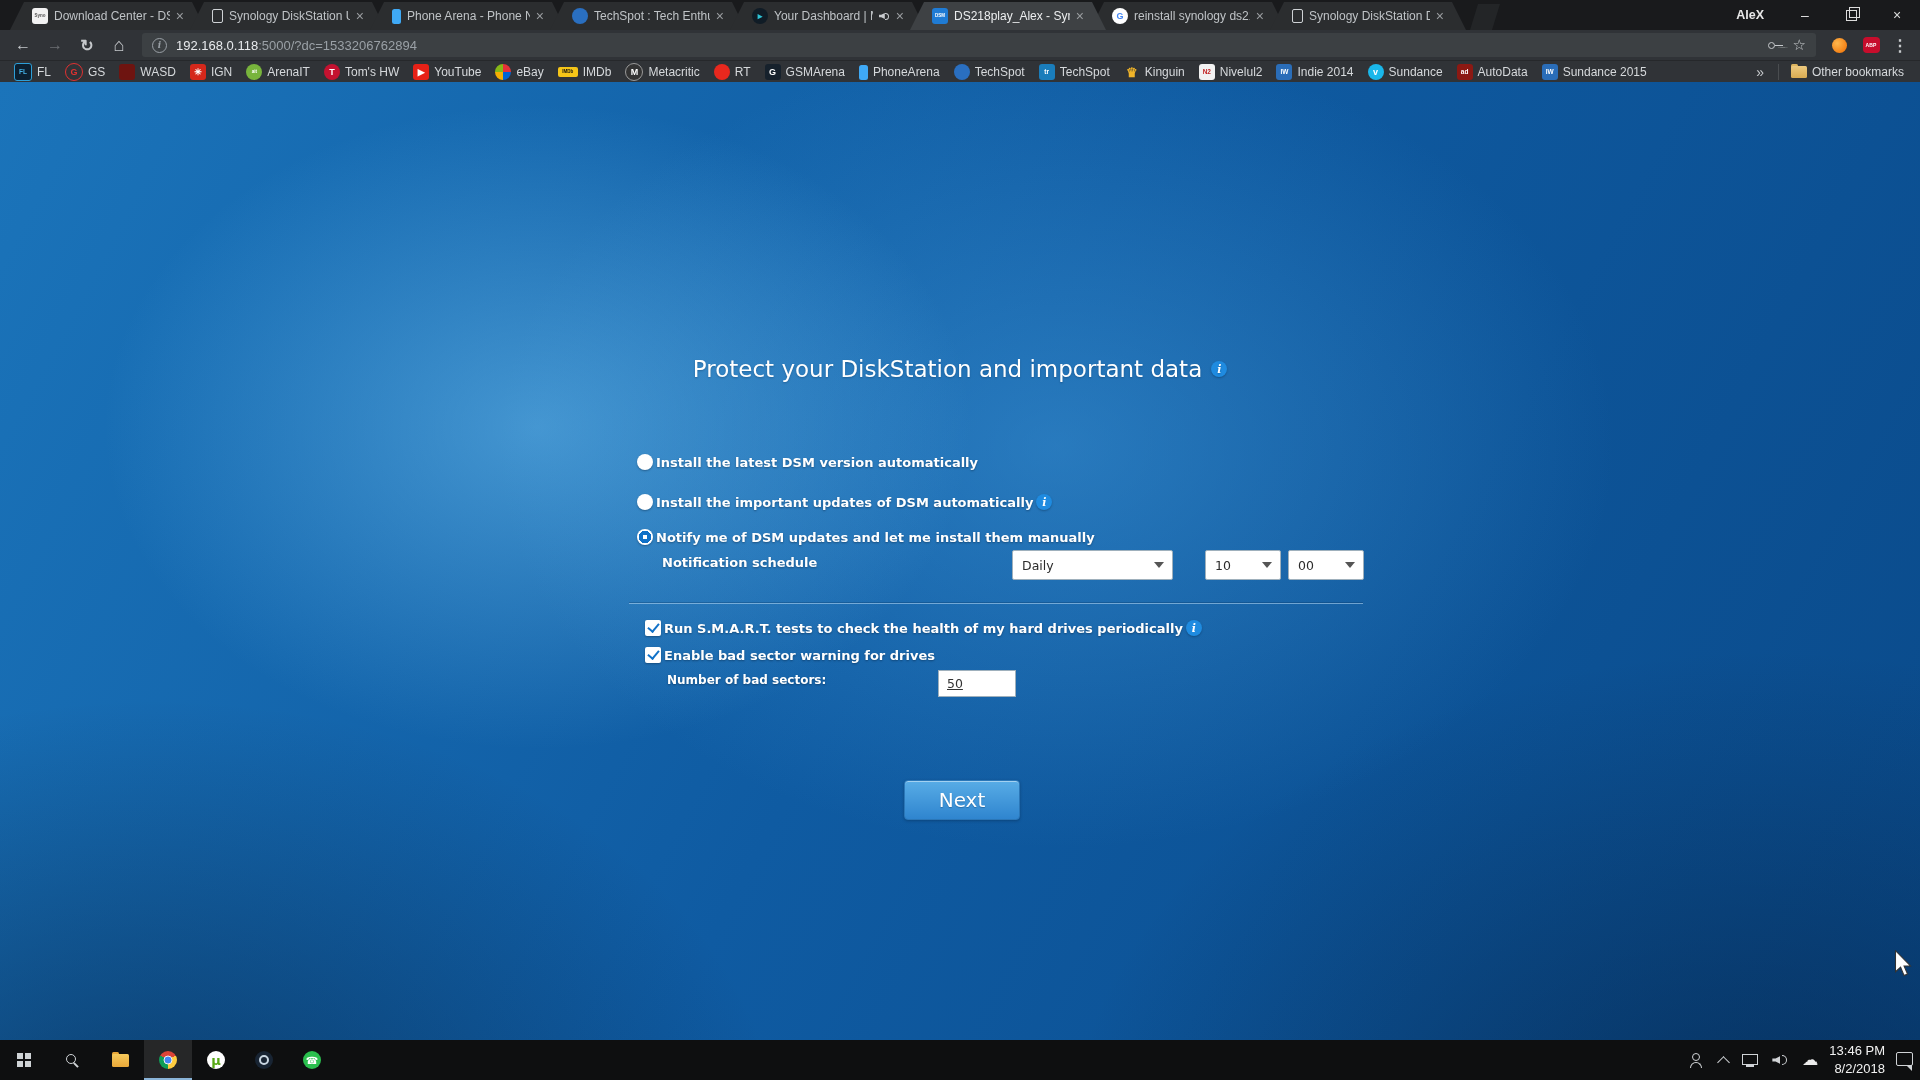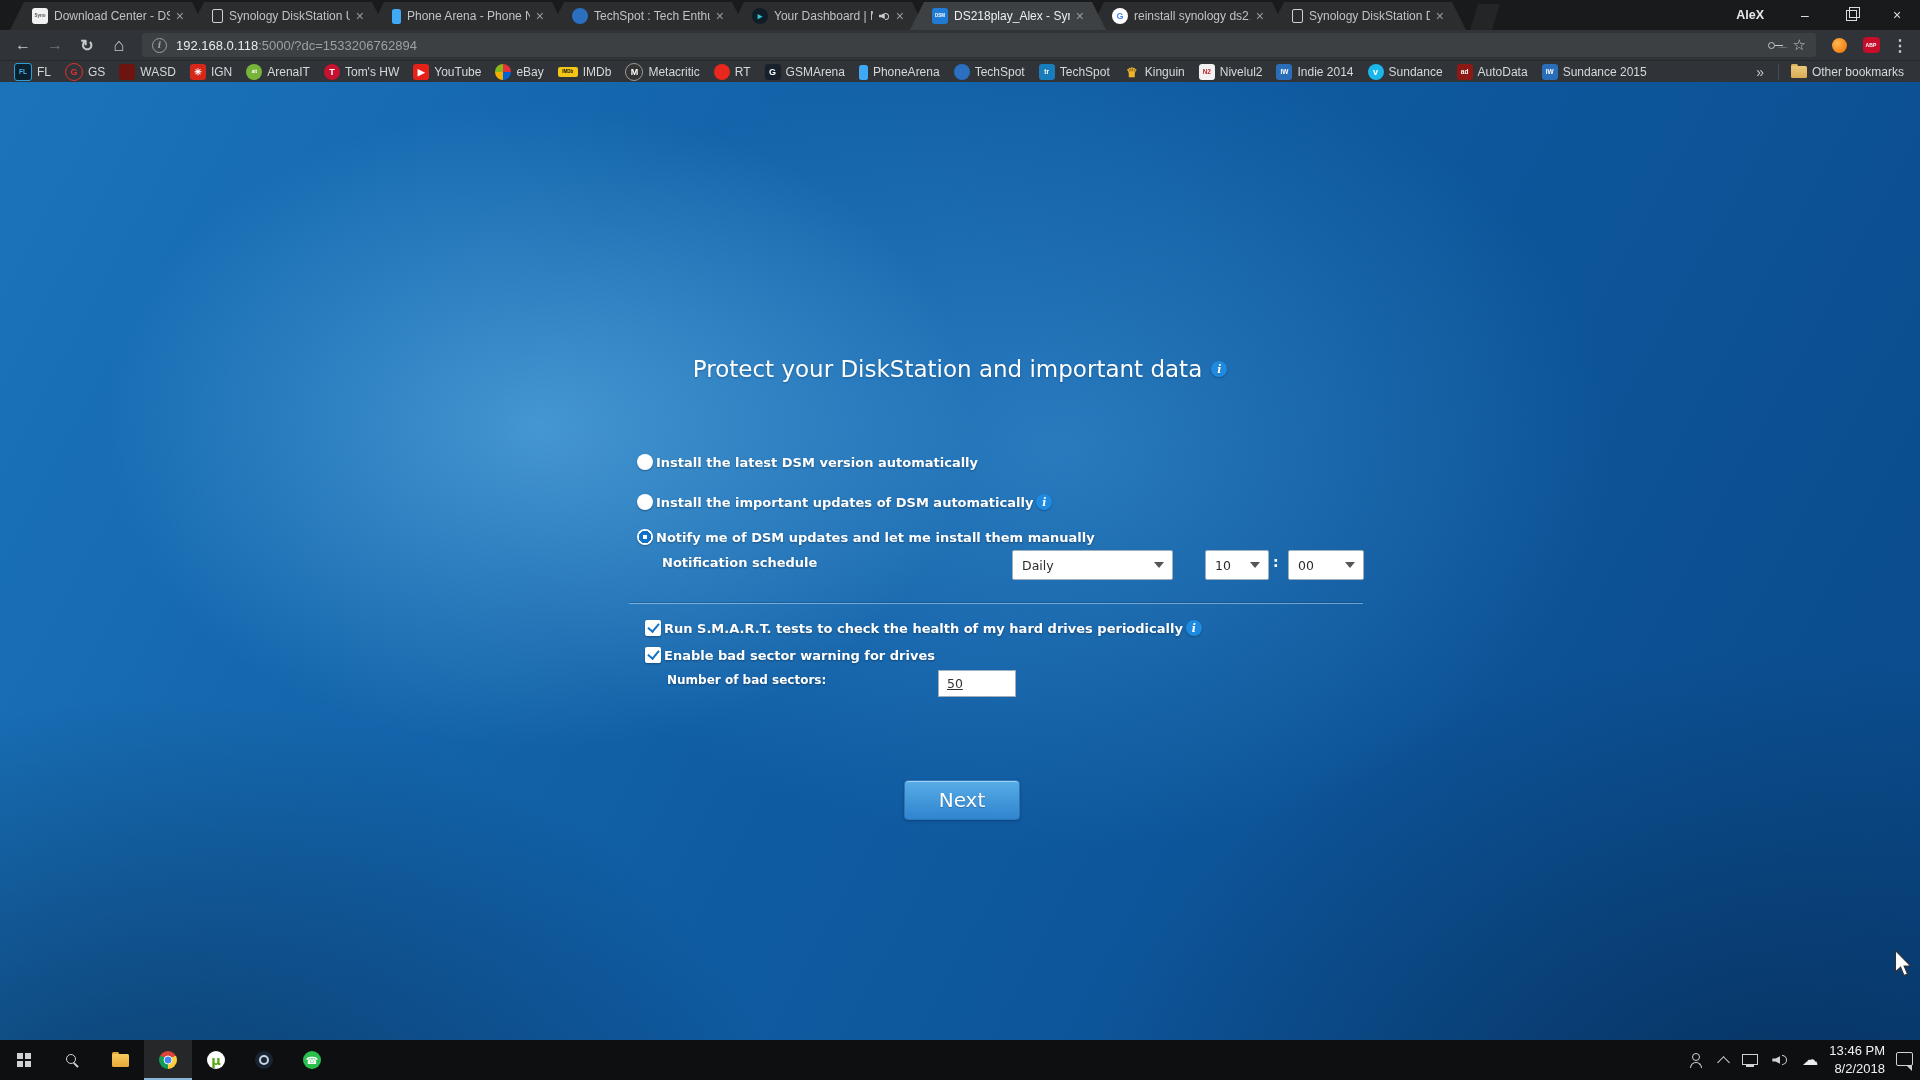--- a/index.html
+++ b/index.html
@@ -373,21 +373,21 @@
     <span class="opt-label">Notify me of DSM updates and let me install them manually</span>
 
   </div>
 
   <div class="sched-label">Notification schedule</div>
 
   <div class="select-box" style="left:1012px;top:468px;width:161px;">
     <span>Daily</span>
     <span class="select-arrow"></span>
   </div>
-  <div class="select-box" style="left:1205px;top:468px;width:64px;">
+  <div class="select-box" style="left:1205px;top:468px;width:76px;">
     <span>10</span>
     <span class="select-arrow"></span>
   </div>
   <div class="time-colon">:</div>
   <div class="select-box" style="left:1288px;top:468px;width:76px;">
     <span>00</span>
     <span class="select-arrow"></span>
   </div>
 
   <div class="form-divider"></div>

